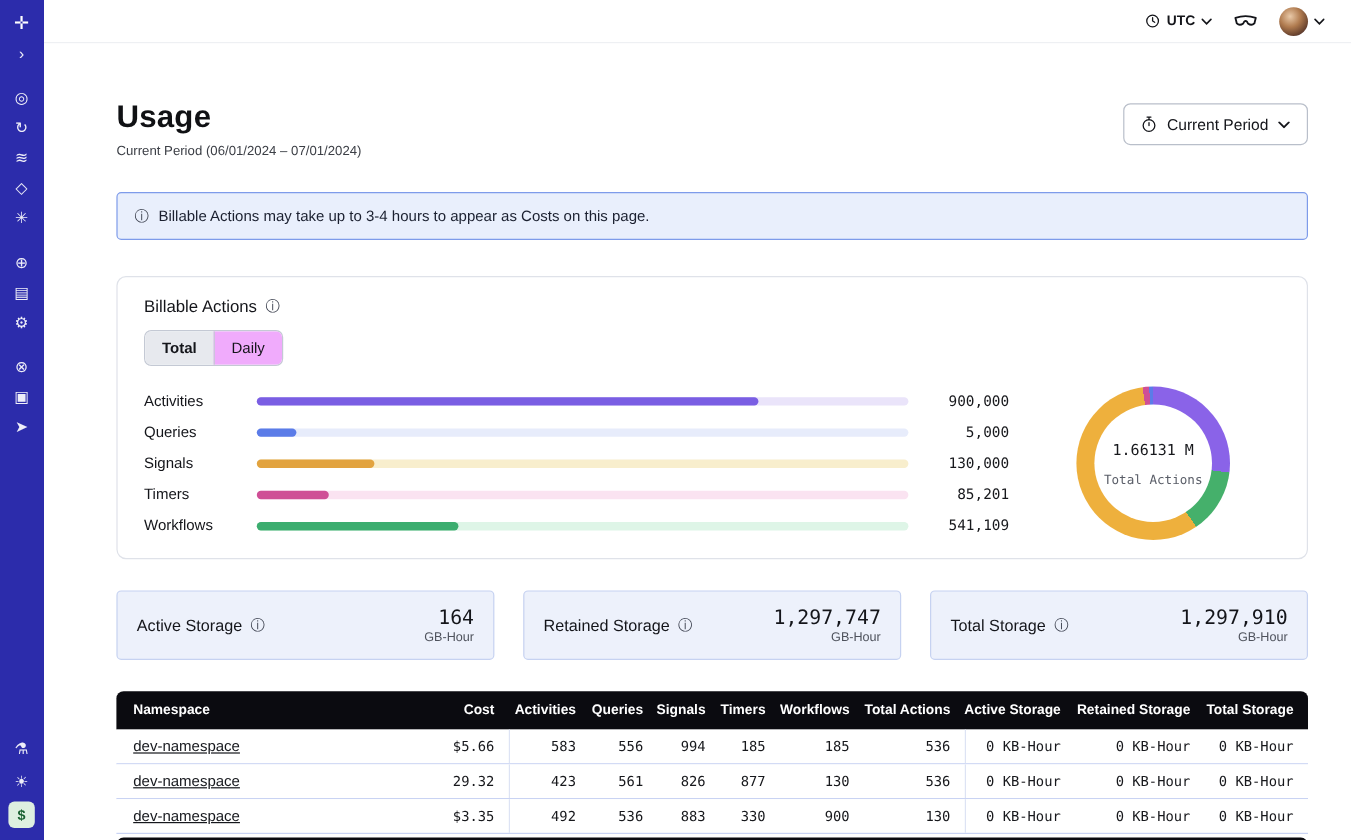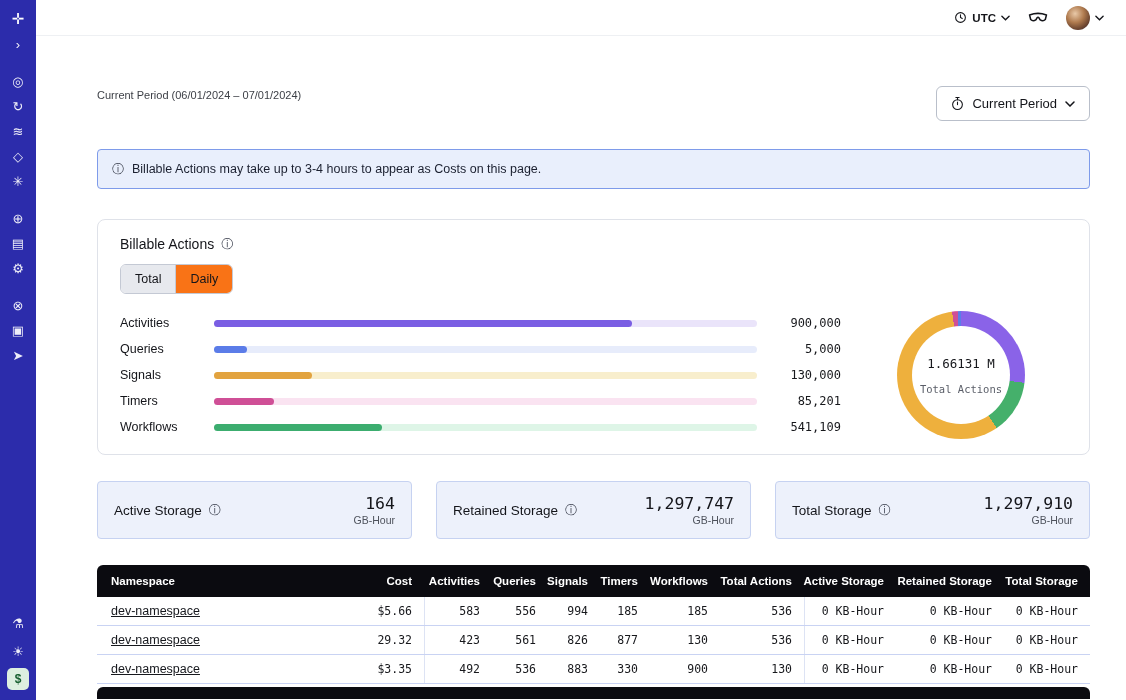--- a/index.html
+++ b/index.html
@@ -26,22 +26,22 @@
 h1{font-size:26px;font-weight:700;letter-spacing:.2px;color:#101114}
 .subtitle{font-size:11px;color:#3c3f46;margin-top:7px}
 .period-btn{display:flex;align-items:center;gap:8px;background:#fff;border:1px solid #b9bfca;border-radius:6px;padding:9px 14px;font-size:13px;font-weight:500;font-family:inherit;cursor:pointer;color:#14151a;margin-top:4px}
 
 .banner{margin-top:28px;background:#e9effc;border:1px solid #7e9bea;border-radius:4px;padding:12px 14px;font-size:12.5px;color:#1b2030;display:flex;align-items:center;gap:8px}
 .info-i{font-size:12px;color:#3a3f4d;font-style:normal;cursor:pointer;line-height:1}
 
 .card{margin-top:30px;border:1px solid #dfe2e9;border-radius:8px;padding:16px 22px 14px;background:#fff}
 .card-title{font-size:14px;color:#14151a;display:flex;align-items:center;gap:7px}
 .tabs{display:inline-flex;margin-top:12px;border:1px solid #c4c9d4;border-radius:6px;overflow:hidden}
-.tab{padding:7px 14px;font-size:12.5px;font-family:inherit;background:#f97316;border:none;cursor:pointer;color:#14151a}
-.tab.active{background:#e7e9ee;font-weight:400}
+.tab{padding:7px 14px;font-size:12.5px;font-family:inherit;background:#f0abfc;border:none;cursor:pointer;color:#14151a}
+.tab.active{background:#e7e9ee;font-weight:700}
 .tab + .tab{border-left:1px solid #c4c9d4}
 
 .chart-flex{display:flex;align-items:center;margin-top:16px}
 #bars{flex:1}
 .bar-row{display:grid;grid-template-columns:88px 1fr 78px;align-items:center;height:26px;column-gap:6px}
 .bar-label{font-size:12.5px;color:#14151a}
 .bar-track{height:7px;border-radius:4px;position:relative}
 .bar-fill{height:7px;border-radius:4px}
 .bar-value{font-family:"DejaVu Sans Mono",monospace;font-size:12px;text-align:right;color:#17181c}
 .donut-wrap{width:128px;height:128px;position:relative;border-radius:50%;margin:0 42px 0 56px;flex:none}
@@ -129,20 +129,21 @@
       <svg width="9" height="6" viewBox="0 0 10 6" fill="none" stroke="#14151a" stroke-width="1.5" stroke-linecap="round">
           <path d="M1 1l4 4 4-4"></path>
         </svg>
     </span>
   </div>
 </header>
 
 <main id="main">
   <div class="page-head">
     <div>
+      <h1>Usage</h1>
       <div class="subtitle">Current Period (06/01/2024 – 07/01/2024)</div>
     </div>
     <button class="period-btn">
       <span>
         <svg width="13" height="15" viewBox="0 0 24 26" fill="none" stroke="#14151a" stroke-width="2" stroke-linecap="round">
             <circle cx="12" cy="15" r="9"></circle>
             <path d="M12 10.5V15M9 2h6M12 2v4"></path>
           </svg>
       </span>
       <span>Current Period</span>

